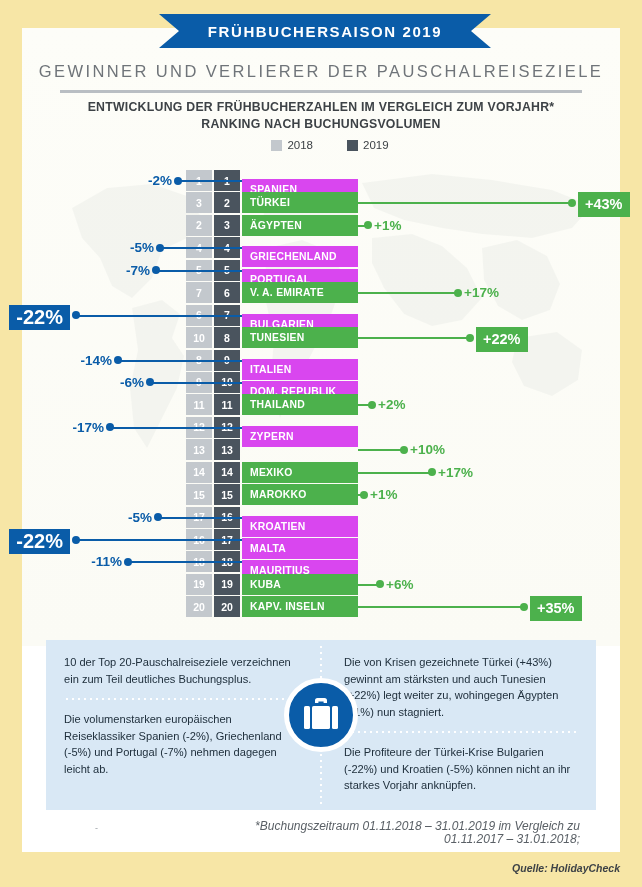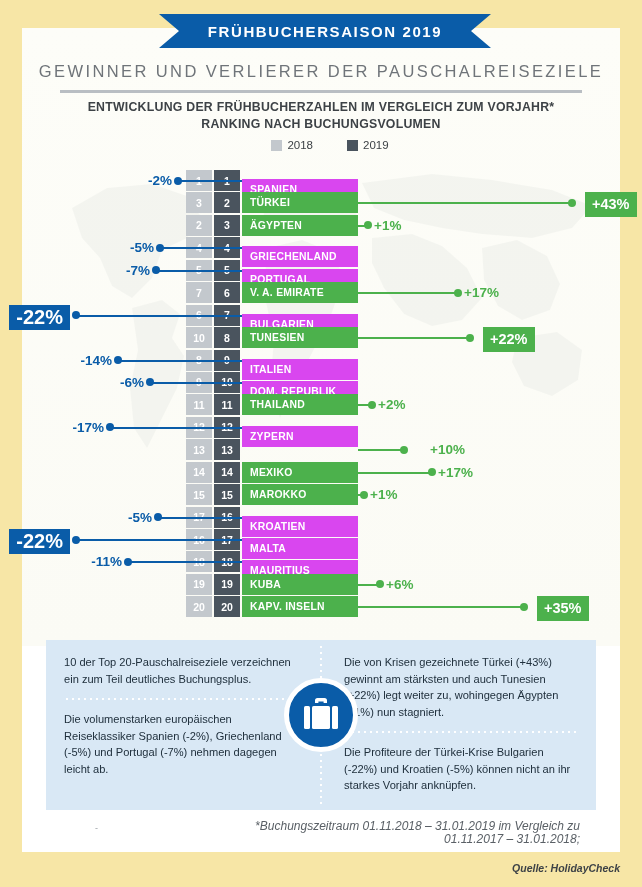--- a/index.html
+++ b/index.html
@@ -93,21 +93,21 @@
   .dot.blue{background:#0a5ca8;}
   .dot.green{background:#4cb14c;}
 
   .plabel{
     position:absolute;top:2px;height:17px;line-height:17px;
     font-size:13.5px;font-weight:bold;white-space:nowrap;
   }
   .plabel.blue{color:#0a5ca8;}
   .plabel.green{color:#4cb14c;}
   .plabel.boxed-blue{background:#0a5ca8;color:#fff;padding:2px 7px;top:0;height:21px;line-height:21px;font-size:20px;}
-  .plabel.boxed-green{background:#4cb14c;color:#fff;padding:2px 7px;top:0;height:21px;line-height:21px;font-size:14.5px;margin-left:7px;}
+  .plabel.boxed-green{background:#4cb14c;color:#fff;padding:2px 7px;top:0;height:21px;line-height:21px;font-size:14.5px;}
 
   
   .panel{
     position:absolute;left:46px;top:640px;width:550px;height:170px;
     background:#d9e8f5;
   }
   .panel-col{
     position:absolute;top:14px;width:235px;
     font-size:11.1px;line-height:16.5px;color:#20303d;
   }
@@ -281,21 +281,21 @@
         <div class="bar blue">ZYPERN</div>
         <div class="conn blue" style="left: 110px; width: 132px;"></div>
         <div class="dot blue" style="left: 106px;"></div>
         <div class="plabel blue" style="right: 538px;">-17%</div>
       </div>
       <div class="row">
         <div class="cell-old">13</div>
         <div class="cell-new">13</div>
         <div class="conn green" style="left: 358px; width: 46px;"></div>
         <div class="dot green" style="left: 400px;"></div>
-        <div class="plabel green" style="left: 410px; margin-left: 20px;">+10%</div>
+        <div class="plabel green" style="left: 410px;">+10%</div>
       </div>
       <div class="row">
         <div class="cell-old">14</div>
         <div class="cell-new">14</div>
         <div class="bar green">MEXIKO</div>
         <div class="conn green" style="left: 358px; width: 74px;"></div>
         <div class="dot green" style="left: 428px;"></div>
         <div class="plabel green" style="left: 438px;">+17%</div>
       </div>
       <div class="row">

